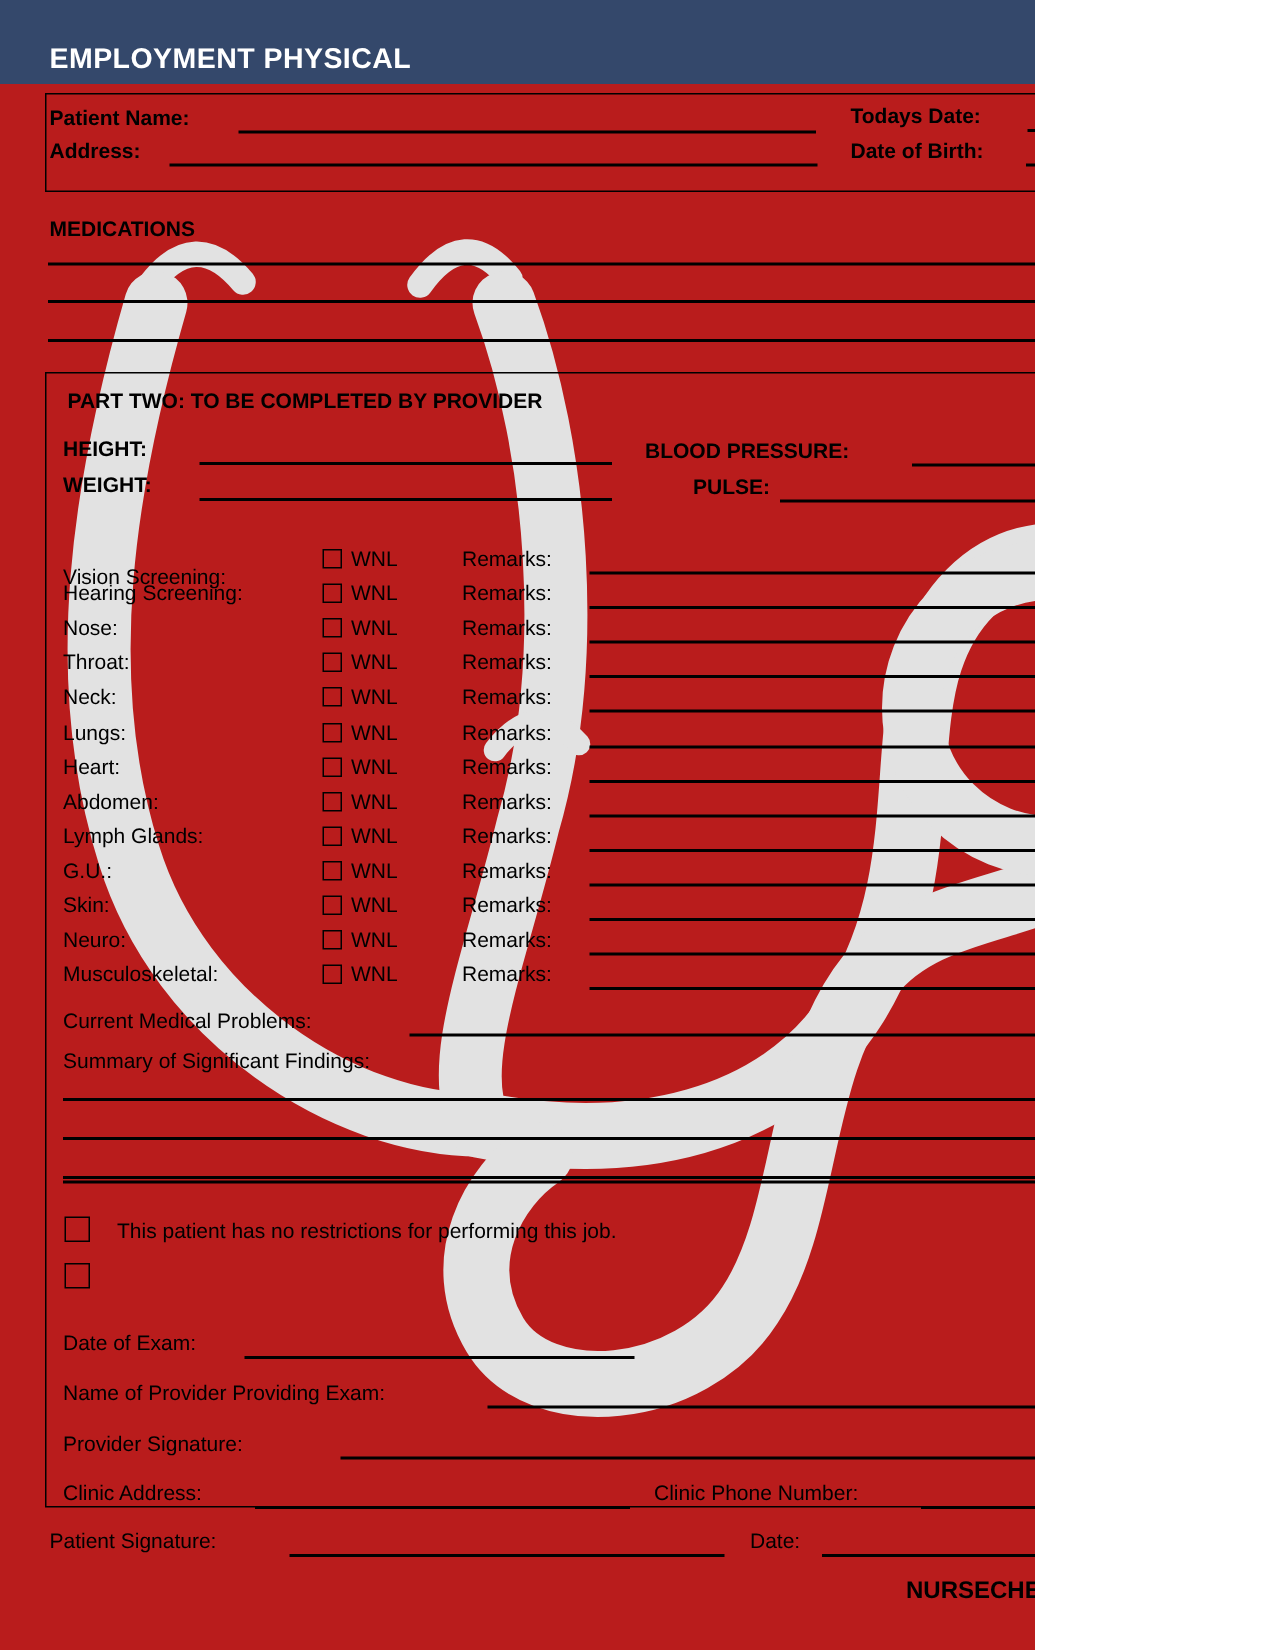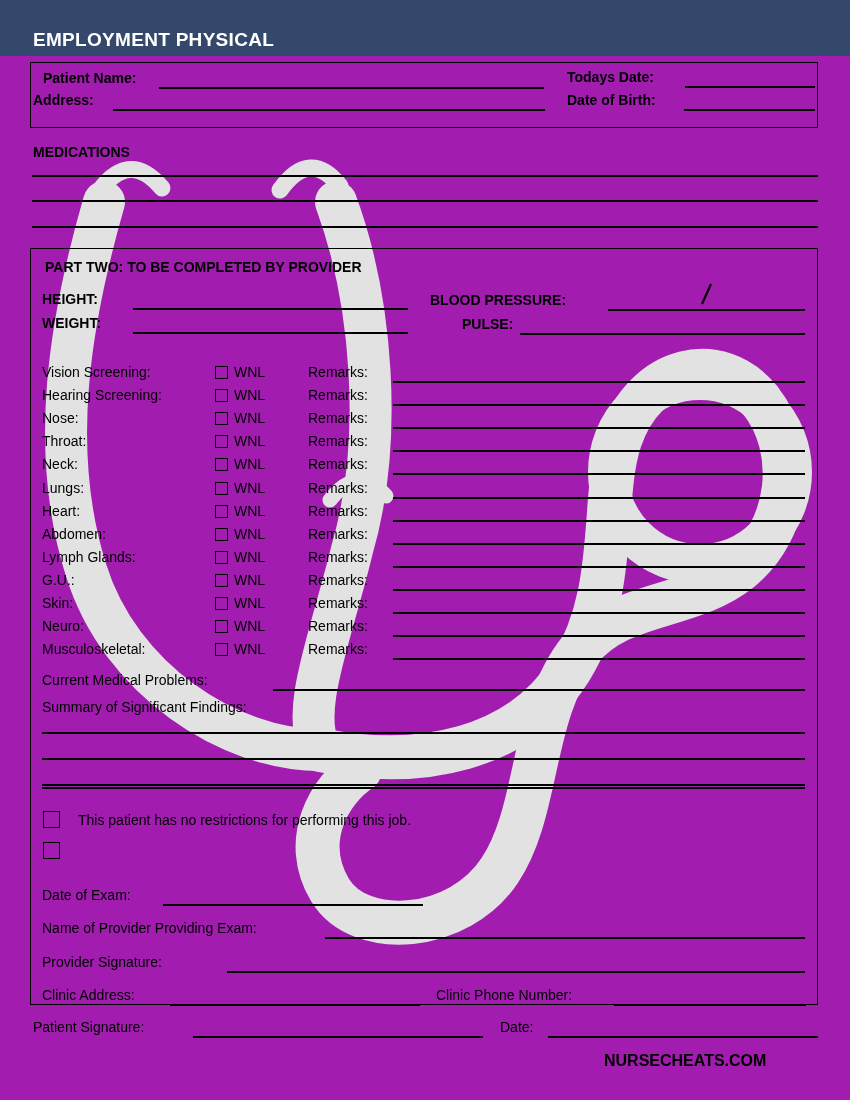--- a/index.html
+++ b/index.html
@@ -6,24 +6,24 @@
     margin: 0;
     padding: 0;
     background: #ffffff;
   }
   body {
     font-family: "Liberation Sans", sans-serif;
     color: #000000;
   }
   #page {
     position: relative;
-    width: 850px;
+    width: 690px;
     height: 1100px;
     overflow: hidden;
-    background: #a21caf;
+    background: #b91c1c;
   }
 
   
   #watermark {
     position: absolute;
     left: 0;
     top: 150px;
     width: 850px;
     height: 880px;
     z-index: 0;
@@ -130,21 +130,21 @@
     </g>
 
     <circle cx="700" cy="322" r="92" fill="none" stroke="#e2e2e2" stroke-width="40"></circle>
   </svg>
 
   <div id="header-bar"></div>
   <div id="header-title" class="lbl">EMPLOYMENT PHYSICAL</div>
 
   <div id="patient-box" class="box"></div>
 
-  <div class="lbl b s14" style="left:43px; top:70px;text-align:center;">Patient Name:</div>
+  <div class="lbl b s14" style="left:33px; top:70px;text-align:center;">Patient Name:</div>
   <div class="rule" style="left:159px; top:87px; width:385px;"></div>
 
   <div class="lbl b s14" style="left:33px; top:92px;">Address:</div>
   <div class="rule" style="left:113px; top:109px; width:432px;"></div>
 
   <div class="lbl b s14" style="left:567px; top:69px;">Todays Date:</div>
   <div class="rule" style="left:685px; top:86px; width:130px;"></div>
 
   <div class="lbl b s14" style="left:567px; top:92px;">Date of Birth:</div>
   <div class="rule" style="left:684px; top:109px; width:131px;"></div>
@@ -168,21 +168,21 @@
     <line x1="11" y1="1" x2="2" y2="21" stroke="#000" stroke-width="2.2"></line>
   </svg>
 
   <div class="lbl b s14" style="left:42px; top:315px;">WEIGHT:</div>
   <div class="rule" style="left:133px; top:332px; width:275px;"></div>
 
   <div class="lbl b s14" style="left:430px; top:316px;margin-left:32px;">PULSE:</div>
   <div class="rule" style="left:520px; top:333px; width:285px;"></div>
 
   <div id="exam-rows">
-      <div class="lbl s14" style="left: 42px; top: 364px; text-align: right;">Vision Screening:</div>
+      <div class="lbl s14" style="left: 42px; top: 376px; text-align: right;">Vision Screening:</div>
       <div class="cbx sm" style="left: 215px; top: 366px;"></div>
       <div class="lbl s14" style="left: 234px; top: 364px;">WNL</div>
       <div class="lbl s14" style="left: 308px; top: 364px;">Remarks:</div>
       <div class="rule" style="left: 393px; top: 381px; width: 412px;"></div>
       <div class="lbl s14" style="left: 42px; top: 387.1px;">Hearing Screening:</div>
       <div class="cbx sm" style="left: 215px; top: 389.1px;"></div>
       <div class="lbl s14" style="left: 234px; top: 387.1px;">WNL</div>
       <div class="lbl s14" style="left: 308px; top: 387.1px;">Remarks:</div>
       <div class="rule" style="left: 393px; top: 404.1px; width: 412px;"></div>
       <div class="lbl s14" style="left: 42px; top: 410.2px;">Nose:</div>

